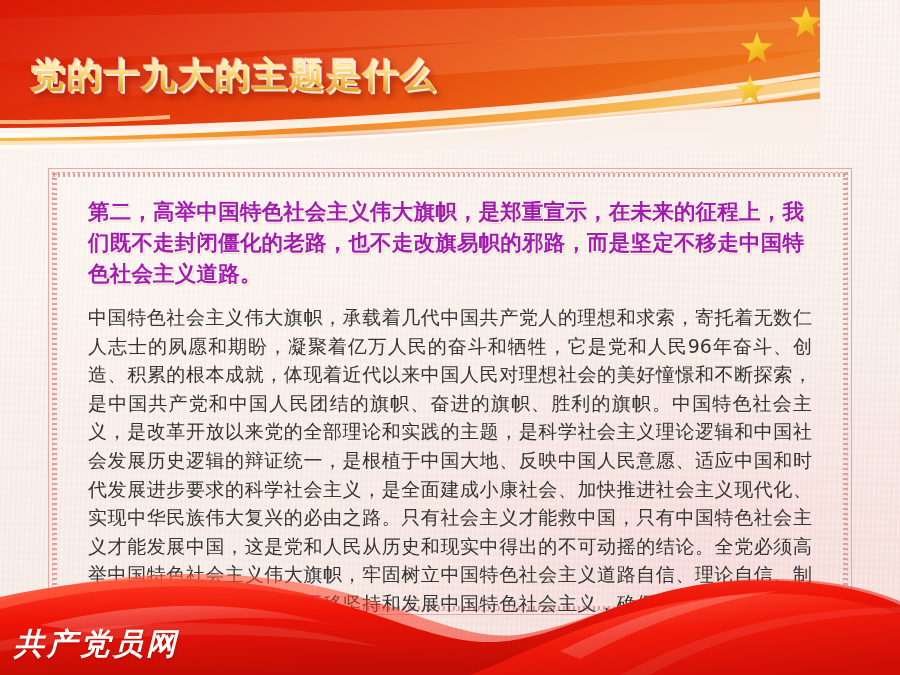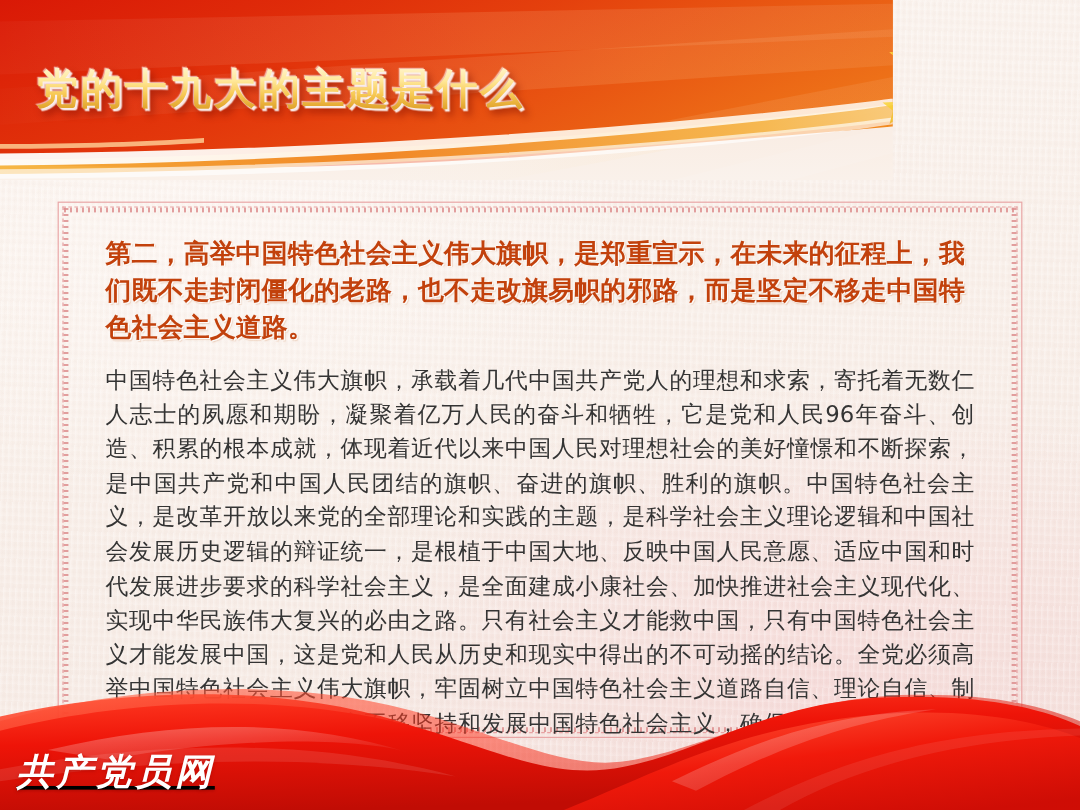--- a/index.html
+++ b/index.html
@@ -19,21 +19,21 @@
       linear-gradient(170deg,#fbf4ef 0%,#f9f0ea 45%,#f7ece6 72%,#f4e6df 100%);
   }
   .paper-grain{
     position:absolute;left:0;top:0;width:900px;height:675px;opacity:.5;
     background-image:
       repeating-linear-gradient(92deg, rgba(255,255,255,.55) 0px, rgba(255,255,255,0) 2px, rgba(213,190,180,.10) 3px, rgba(255,255,255,0) 5px),
       repeating-linear-gradient(2deg, rgba(255,255,255,.35) 0px, rgba(255,255,255,0) 3px, rgba(205,180,170,.07) 4px, rgba(255,255,255,0) 7px);
   }
 
   
-  .banner{position:absolute;left:0;top:0;width:744px;height:150px;overflow:hidden;}
+  .banner{position:absolute;left:0;top:0;width:820px;height:150px;overflow:hidden;}
   .banner svg{display:block;}
 
   .banner-title{
     position:absolute;left:30px;top:53px;
     font-family:"DejaVu Sans","Liberation Sans",sans-serif;
     font-size:35px;font-weight:bold;letter-spacing:2px;line-height:44px;
     white-space:nowrap;
     background:linear-gradient(180deg,#fff6d8 0%,#ffe89a 32%,#f7c954 58%,#e0a32c 85%,#f3d77c 100%);
     -webkit-background-clip:text;background-clip:text;color:transparent;
     -webkit-text-stroke:0px;
@@ -67,39 +67,38 @@
   .frame-tick-l{left:4px;}
   .frame-tick-r{right:4px;}
 
   
   .content{
     position:absolute;left:88px;top:196px;width:724px;
   }
   .lead{
     font-family:"DejaVu Sans","Liberation Sans",sans-serif;
     font-size:21.5px;font-weight:bold;line-height:31px;
-    color:#c2410c;letter-spacing:.2px;
+    color:#a21caf;letter-spacing:.2px;
     text-shadow:1px 1px 0 rgba(255,255,255,.9), 1.5px 1.5px 1px rgba(200,110,50,.25);
     margin:0 0 14px 0;
   }
   .body-text{
     font-family:"DejaVu Sans","Liberation Sans",sans-serif;
     font-size:19px;line-height:28.6px;
     color:#343434;letter-spacing:.1px;text-align:justify;
     margin:0;
   }
 
   
   .silk{position:absolute;left:0;bottom:0;width:900px;height:120px;overflow:hidden;}
   .silk svg{display:block;}
 
   .watermark{
     position:absolute;left:14px;bottom:14px;width:230px;
     pointer-events:none;
-    text-decoration:underline;
   }
   .wm-logo{
     font-family:"DejaVu Serif","Liberation Serif",serif;
     font-size:30px;font-weight:bold;color:#ffffff;
     letter-spacing:3px;line-height:34px;
     font-style:italic;
     text-shadow:0 1px 3px rgba(120,0,0,.4);
     white-space:nowrap;
   }
   .wm-url{

